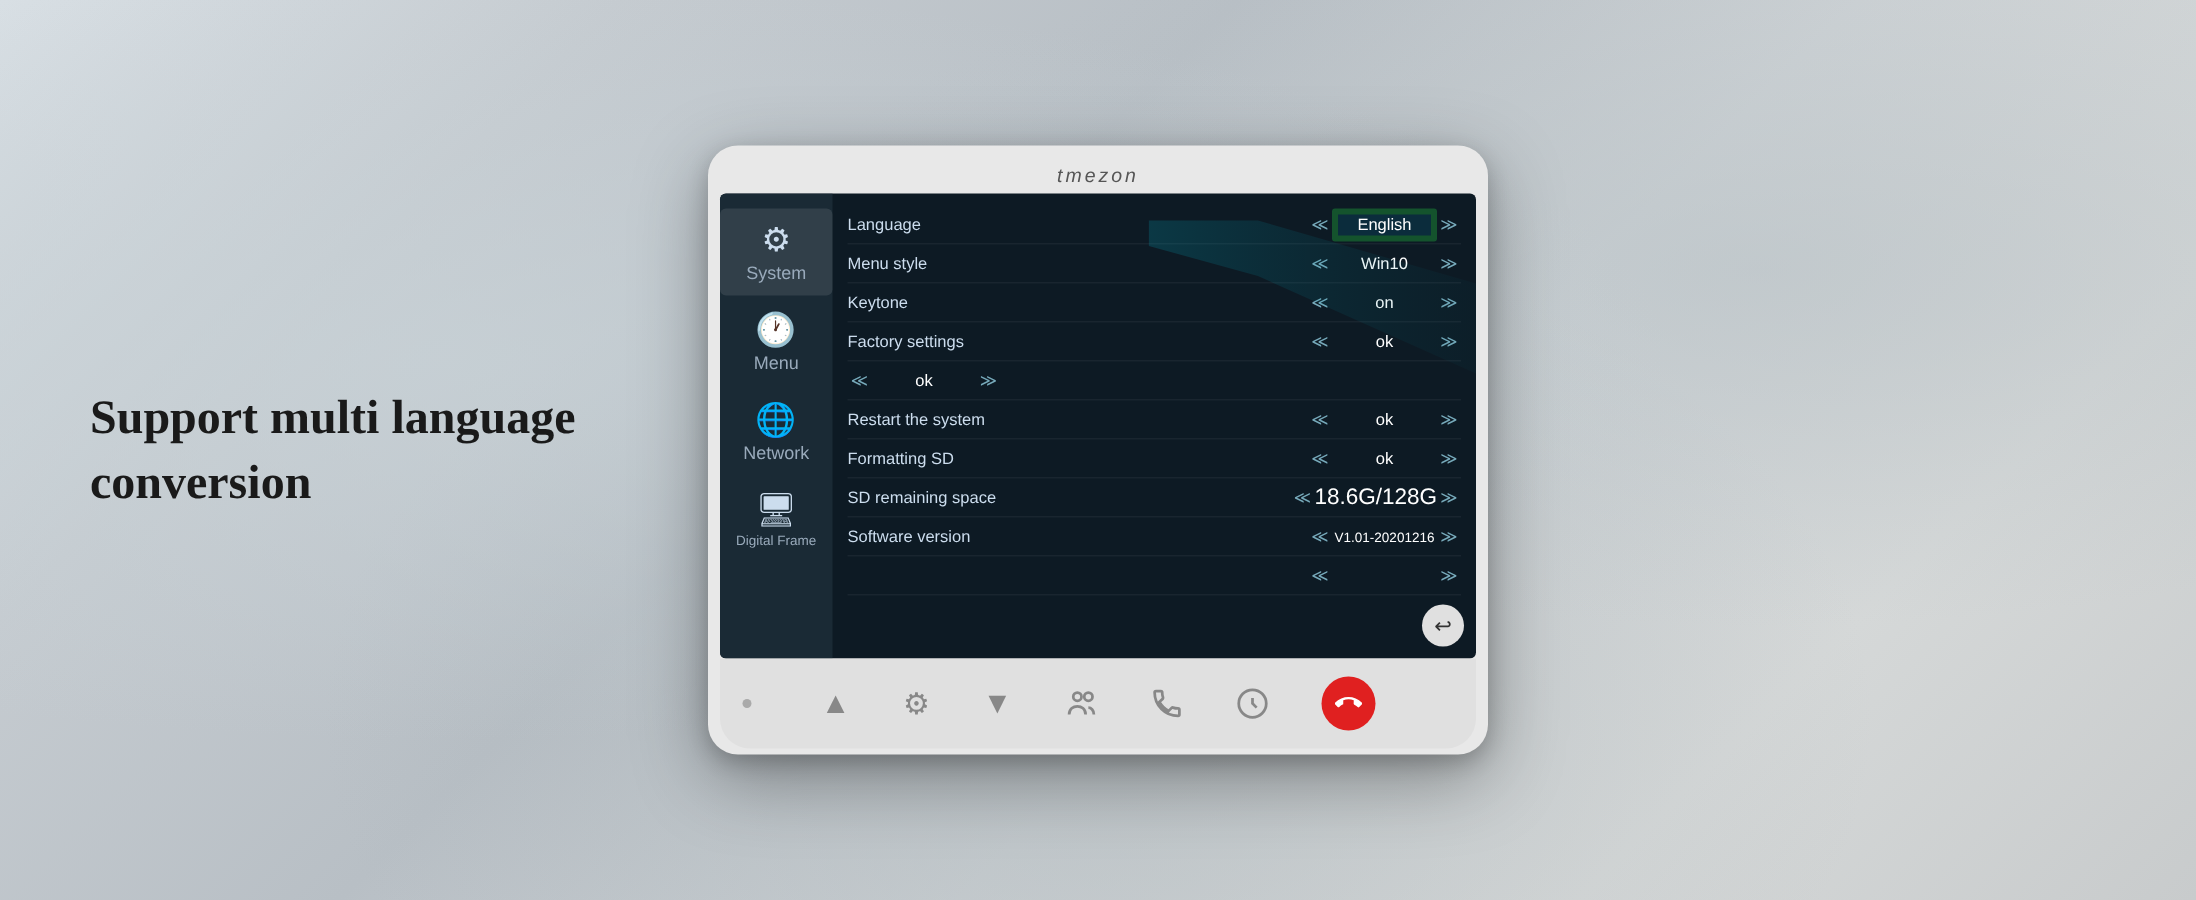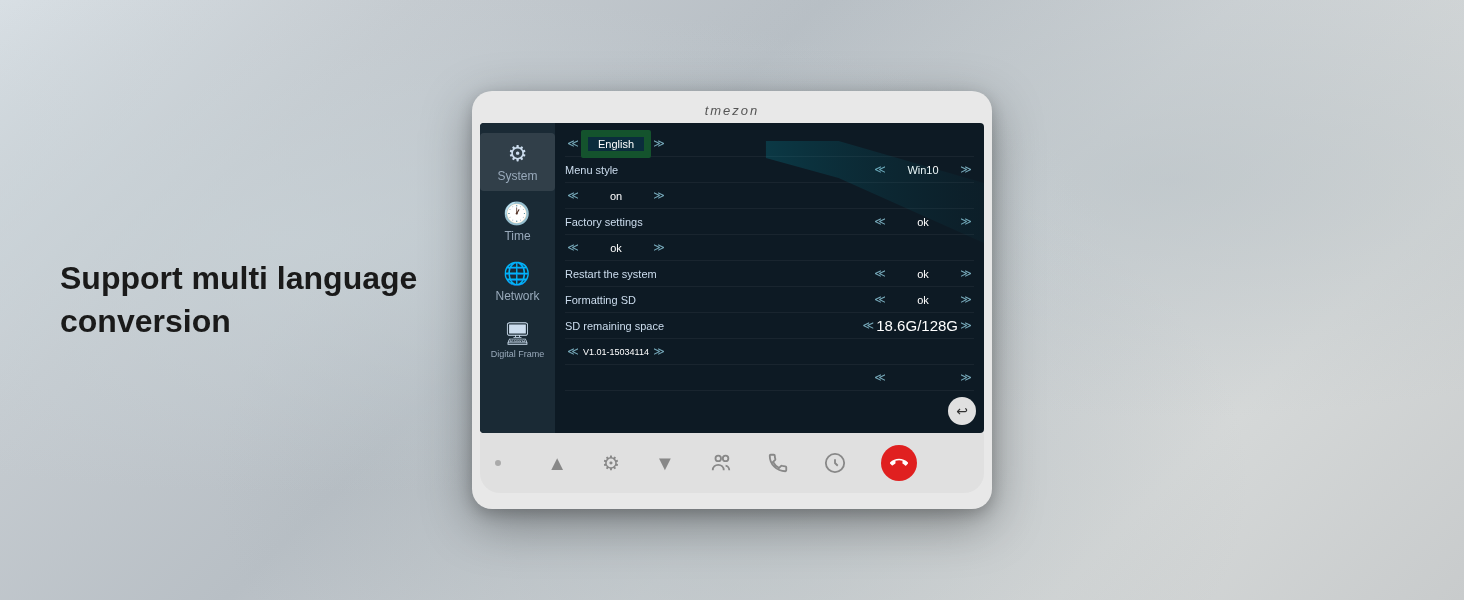--- a/index.html
+++ b/index.html
@@ -29,20 +29,21 @@
         radial-gradient(ellipse at 50% 80%, rgba(160,170,175,0.4) 0%, transparent 50%);
     }
 
     
     .hero-text {
       position: absolute;
       left: 60px;
       top: 50%;
       transform: translateY(-50%);
       z-index: 10;
+      font-family: Liberation Serif, serif;
     }
     .hero-text h2 {
       font-size: 32px;
       font-weight: bold;
       color: #1a1a1a;
       line-height: 1.35;
     }
 
     
     .device-wrapper {
@@ -52,21 +53,21 @@
       transform: translate(-50%, -50%);
       z-index: 10;
     }
 
     
     .device-frame {
       width: 520px;
       background: #e8e8e8;
       border-radius: 20px;
       box-shadow: 0 15px 50px rgba(0,0,0,0.35), 0 5px 15px rgba(0,0,0,0.2);
-      padding: 8px 8px 16px 8px;
+      padding: 8px 8px 4px 8px;
       position: relative;
     }
 
     
     .device-brand {
       text-align: center;
       font-size: 13px;
       color: #555;
       letter-spacing: 2px;
       padding: 4px 0 5px;
@@ -156,21 +157,21 @@
       text-align: center;
     }
 
     .settings-value {
       color: #fff;
       font-size: 11px;
       min-width: 70px;
       text-align: center;
     }
     .settings-value.highlighted {
-      border: 7px solid #14532d;
+      border: 4px solid #14532d;
       border-radius: 2px;
       padding: 1px 8px;
       background: rgba(0,150,200,0.15);
       color: #fff;
     }
 
     .settings-arrow-right {
       color: #7ab;
       font-size: 11px;
       width: 16px;
@@ -263,49 +264,51 @@
 
     <div class="device-screen">
 
       <div class="screen-sidebar">
         <div class="sidebar-item active">
           <span class="icon">⚙</span>
           <span class="label">System</span>
         </div>
         <div class="sidebar-item">
           <span class="icon">🕐</span>
-          <span class="label">Time</span>
+          <span class="label">Menu</span>
         </div>
         <div class="sidebar-item">
           <span class="icon">🌐</span>
           <span class="label">Network</span>
         </div>
         <div class="sidebar-item">
           <span class="icon">🖥</span>
           <span class="label" style="font-size:9px;">Digital Frame</span>
         </div>
       </div>
 
       <div class="screen-main">
         <div class="settings-table">
 
           <div class="settings-row">
+            <span class="settings-label">Language</span>
             <span class="settings-arrow-left">≪</span>
             <span class="settings-value highlighted">English</span>
             <span class="settings-arrow-right">≫</span>
           </div>
 
           <div class="settings-row">
             <span class="settings-label">Menu style</span>
             <span class="settings-arrow-left">≪</span>
             <span class="settings-value">Win10</span>
             <span class="settings-arrow-right">≫</span>
           </div>
 
           <div class="settings-row">
+            <span class="settings-label">Keytone</span>
             <span class="settings-arrow-left">≪</span>
             <span class="settings-value">on</span>
             <span class="settings-arrow-right">≫</span>
           </div>
 
           <div class="settings-row">
             <span class="settings-label">Factory settings</span>
             <span class="settings-arrow-left">≪</span>
             <span class="settings-value">ok</span>
             <span class="settings-arrow-right">≫</span>
@@ -332,22 +335,23 @@
           </div>
 
           <div class="settings-row">
             <span class="settings-label">SD remaining space</span>
             <span class="settings-arrow-left">≪</span>
             <span class="settings-value" style="font-size:15px;">18.6G/128G</span>
             <span class="settings-arrow-right">≫</span>
           </div>
 
           <div class="settings-row">
-            <span class="settings-arrow-left">≪</span>
-            <span class="settings-value" style="font-size:9px;">V1.01-15034114</span>
+            <span class="settings-label">Software version</span>
+            <span class="settings-arrow-left">≪</span>
+            <span class="settings-value" style="font-size:9px;">V1.01-20201216</span>
             <span class="settings-arrow-right">≫</span>
           </div>
 
           <div class="settings-row">
             <span class="settings-label"></span>
             <span class="settings-arrow-left">≪</span>
             <span class="settings-value"></span>
             <span class="settings-arrow-right">≫</span>
           </div>
         </div>

